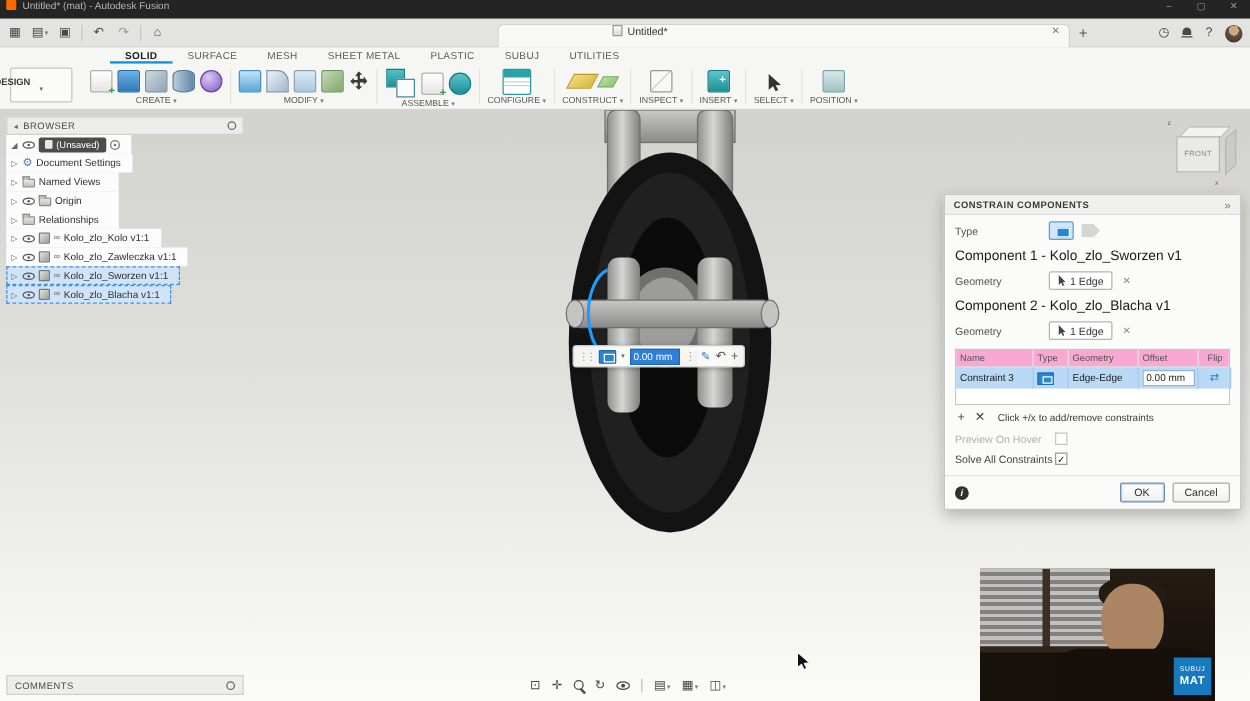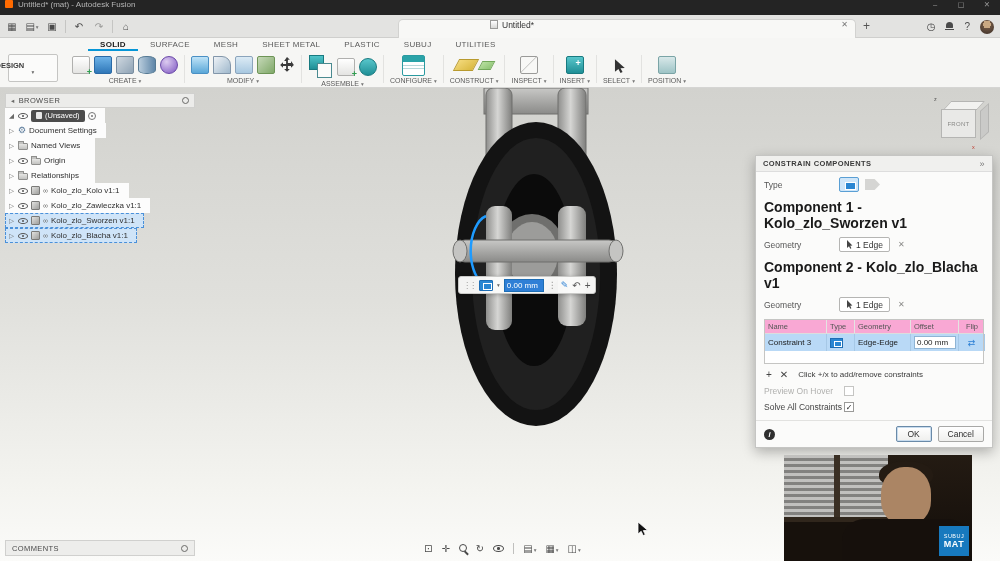--- a/index.html
+++ b/index.html
@@ -117,21 +117,21 @@
 
 
 .dialog{position:absolute;left:755px;top:67px;width:238px;background:#fbfbfa;border:1px solid #c5c5c3;box-shadow:0 4px 12px rgba(0,0,0,.28);font-size:8.5px}
 .dheader{height:16px;background:#f0f0ee;border-bottom:1px solid #ddd;display:flex;align-items:center;padding:0 7px;font-size:7.5px;color:#3a3a3a;letter-spacing:.4px;font-weight:bold}
 .dheader .dock{margin-left:auto;color:#777;font-weight:normal;font-size:9px}
 .drow{display:flex;align-items:center;padding:5px 8px 3px}
 .dlabel{width:75px;color:#555;flex:none}
 .sel-type{width:20px;height:15px;background:#cfe6f9;border:1px solid #5a9fd4;border-radius:2px;position:relative;margin-right:6px}
 .sel-type::after{content:"";position:absolute;left:5px;top:4px;width:9px;height:6px;background:#2a86d2;border:1px solid #fff}
 .tag-ic{width:15px;height:11px;background:#d5d5d3;clip-path:polygon(0 0,64% 0,100% 50%,64% 100%,0 100%)}
-.comp-label{padding:4px 8px 1px;color:#1a1a1a;font-weight:bold;font-size:14px}
+.comp-label{padding:4px 8px 1px;color:#1a1a1a;font-weight:normal;font-size:11px}
 .geo-btn{display:flex;align-items:center;gap:3px;background:#fff;border:1px solid #b5b5b3;border-radius:2px;padding:1px 6px;height:15px;color:#333}
 .geo-x{margin-left:8px;color:#8a8a88;font-size:8px}
 .ctable{margin:4px 8px 0;border:1px solid #c5c5c3;background:#fff}
 .thead{display:flex;background:#f9a8d4;border-bottom:1px solid #ddd;font-size:7.5px;color:#555}
 .cell{padding:2px 3px;border-right:1px solid #e4e4e2}
 .cell:last-child{border-right:0}
 .c-name{width:62px;flex:none}
 .c-type{width:28px;flex:none}
 .c-geo{width:56px;flex:none}
 .c-off{width:48px;flex:none}

